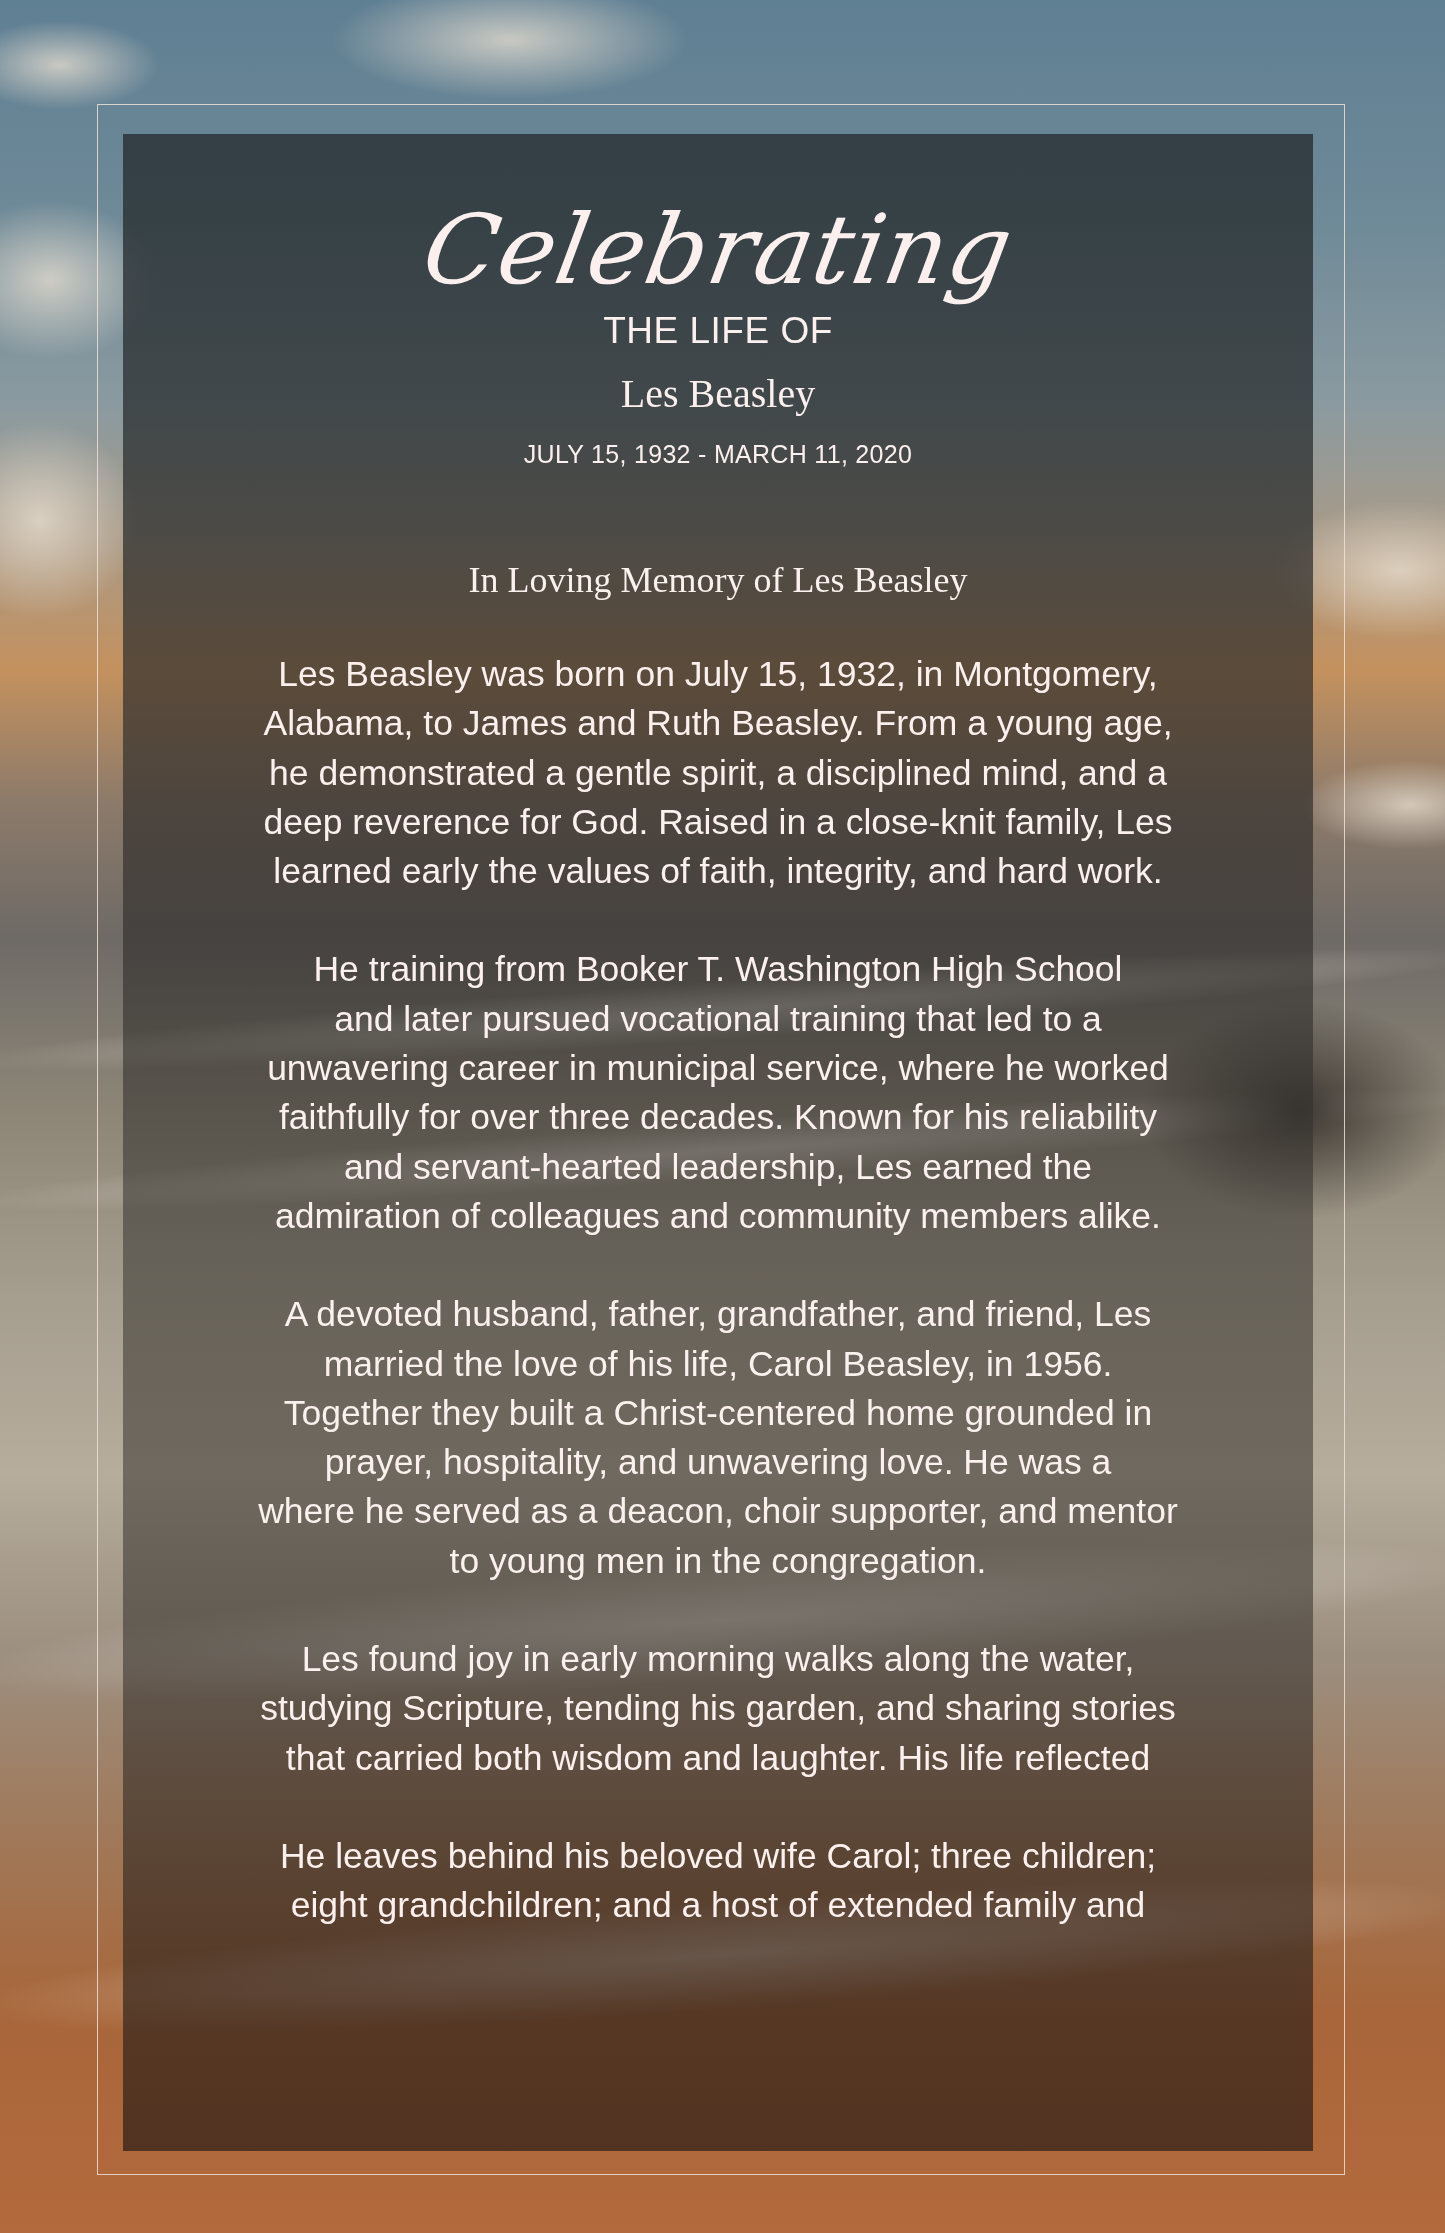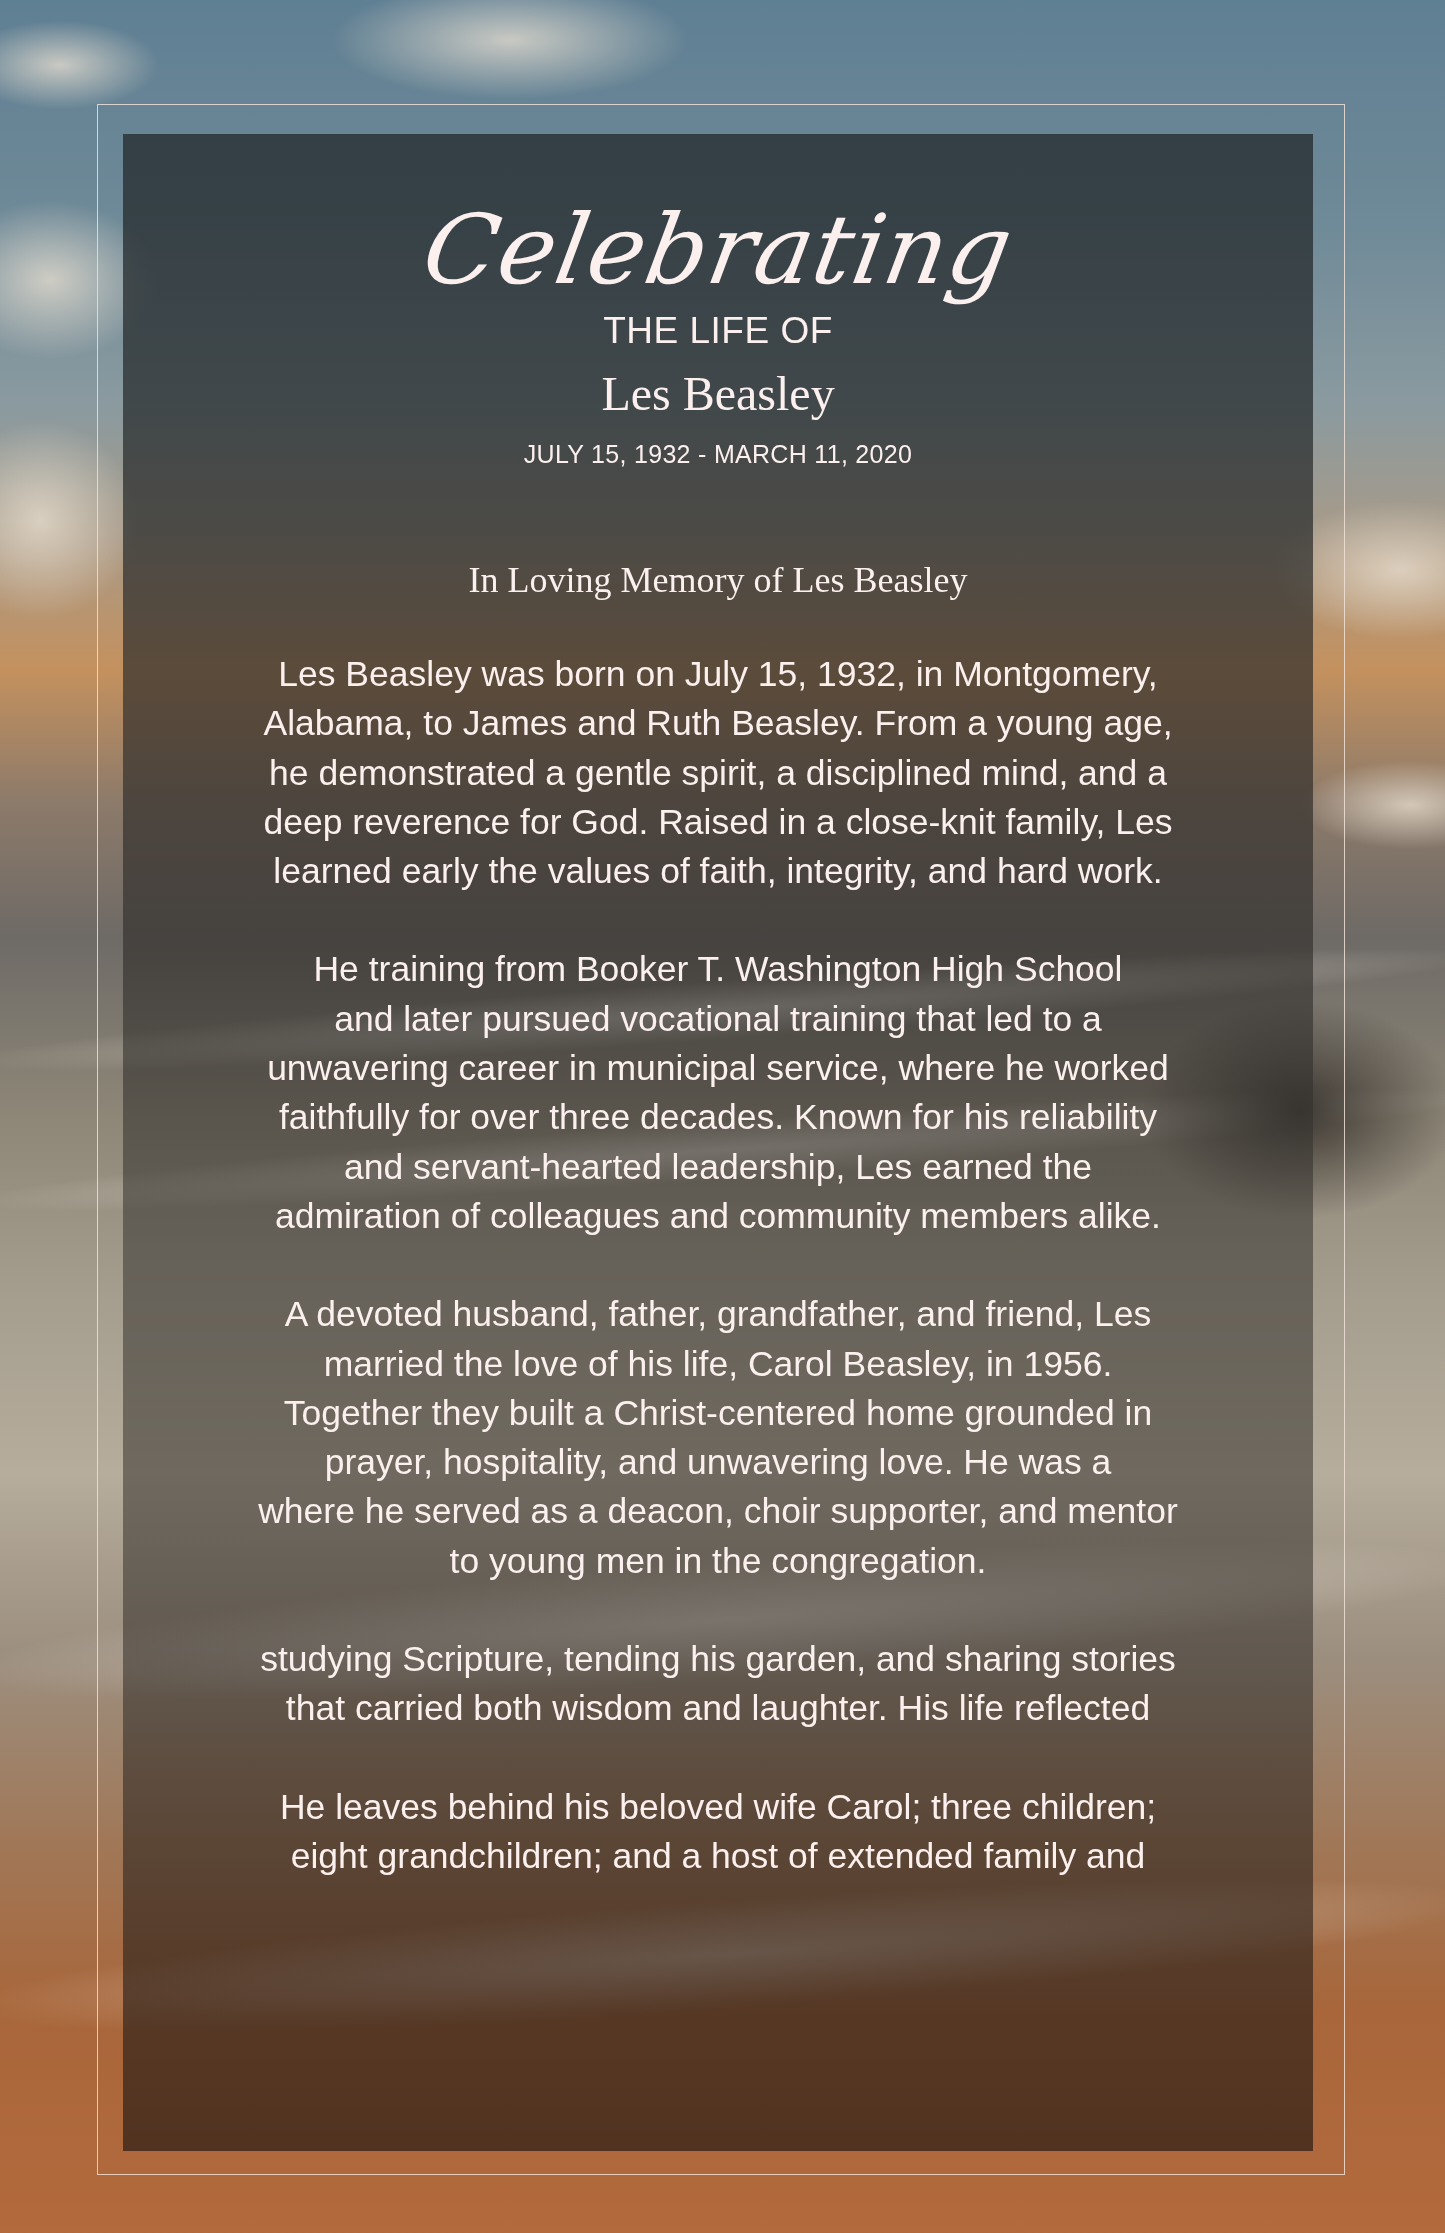--- a/index.html
+++ b/index.html
@@ -73,21 +73,21 @@
     }
     .life-of {
       top: 306px;
       font-size: 37px;
       letter-spacing: 0.5px;
       line-height: 50px;
     }
     .name {
       top: 356px;
       font-family: "Liberation Serif", "DejaVu Serif", serif;
-      font-size: 48px;
+      font-size: 40px;
       line-height: 76px;
     }
     .dates {
       top: 437px;
       font-size: 25px;
       letter-spacing: 0.3px;
       line-height: 34px;
     }
     .intro {
       top: 556px;
@@ -154,20 +154,21 @@
   </p>
   <p class="para">
     <span class="line">A devoted husband, father, grandfather, and friend, Les</span>
     <span class="line">married the love of his life, Carol Beasley, in 1956.</span>
     <span class="line">Together they built a Christ-centered home grounded in</span>
     <span class="line">prayer, hospitality, and unwavering love. He was a</span>
     <span class="line">where he served as a deacon, choir supporter, and mentor</span>
     <span class="line">to young men in the congregation.</span>
   </p>
   <p class="para">
+    <span class="line">Les found joy in early morning walks along the water,</span>
     <span class="line">studying Scripture, tending his garden, and sharing stories</span>
     <span class="line">that carried both wisdom and laughter. His life reflected</span>
   </p>
   <p class="para">
     <span class="line">He leaves behind his beloved wife Carol; three children;</span>
     <span class="line">eight grandchildren; and a host of extended family and</span>
   </p>
 </div>
 
 </body></html>

